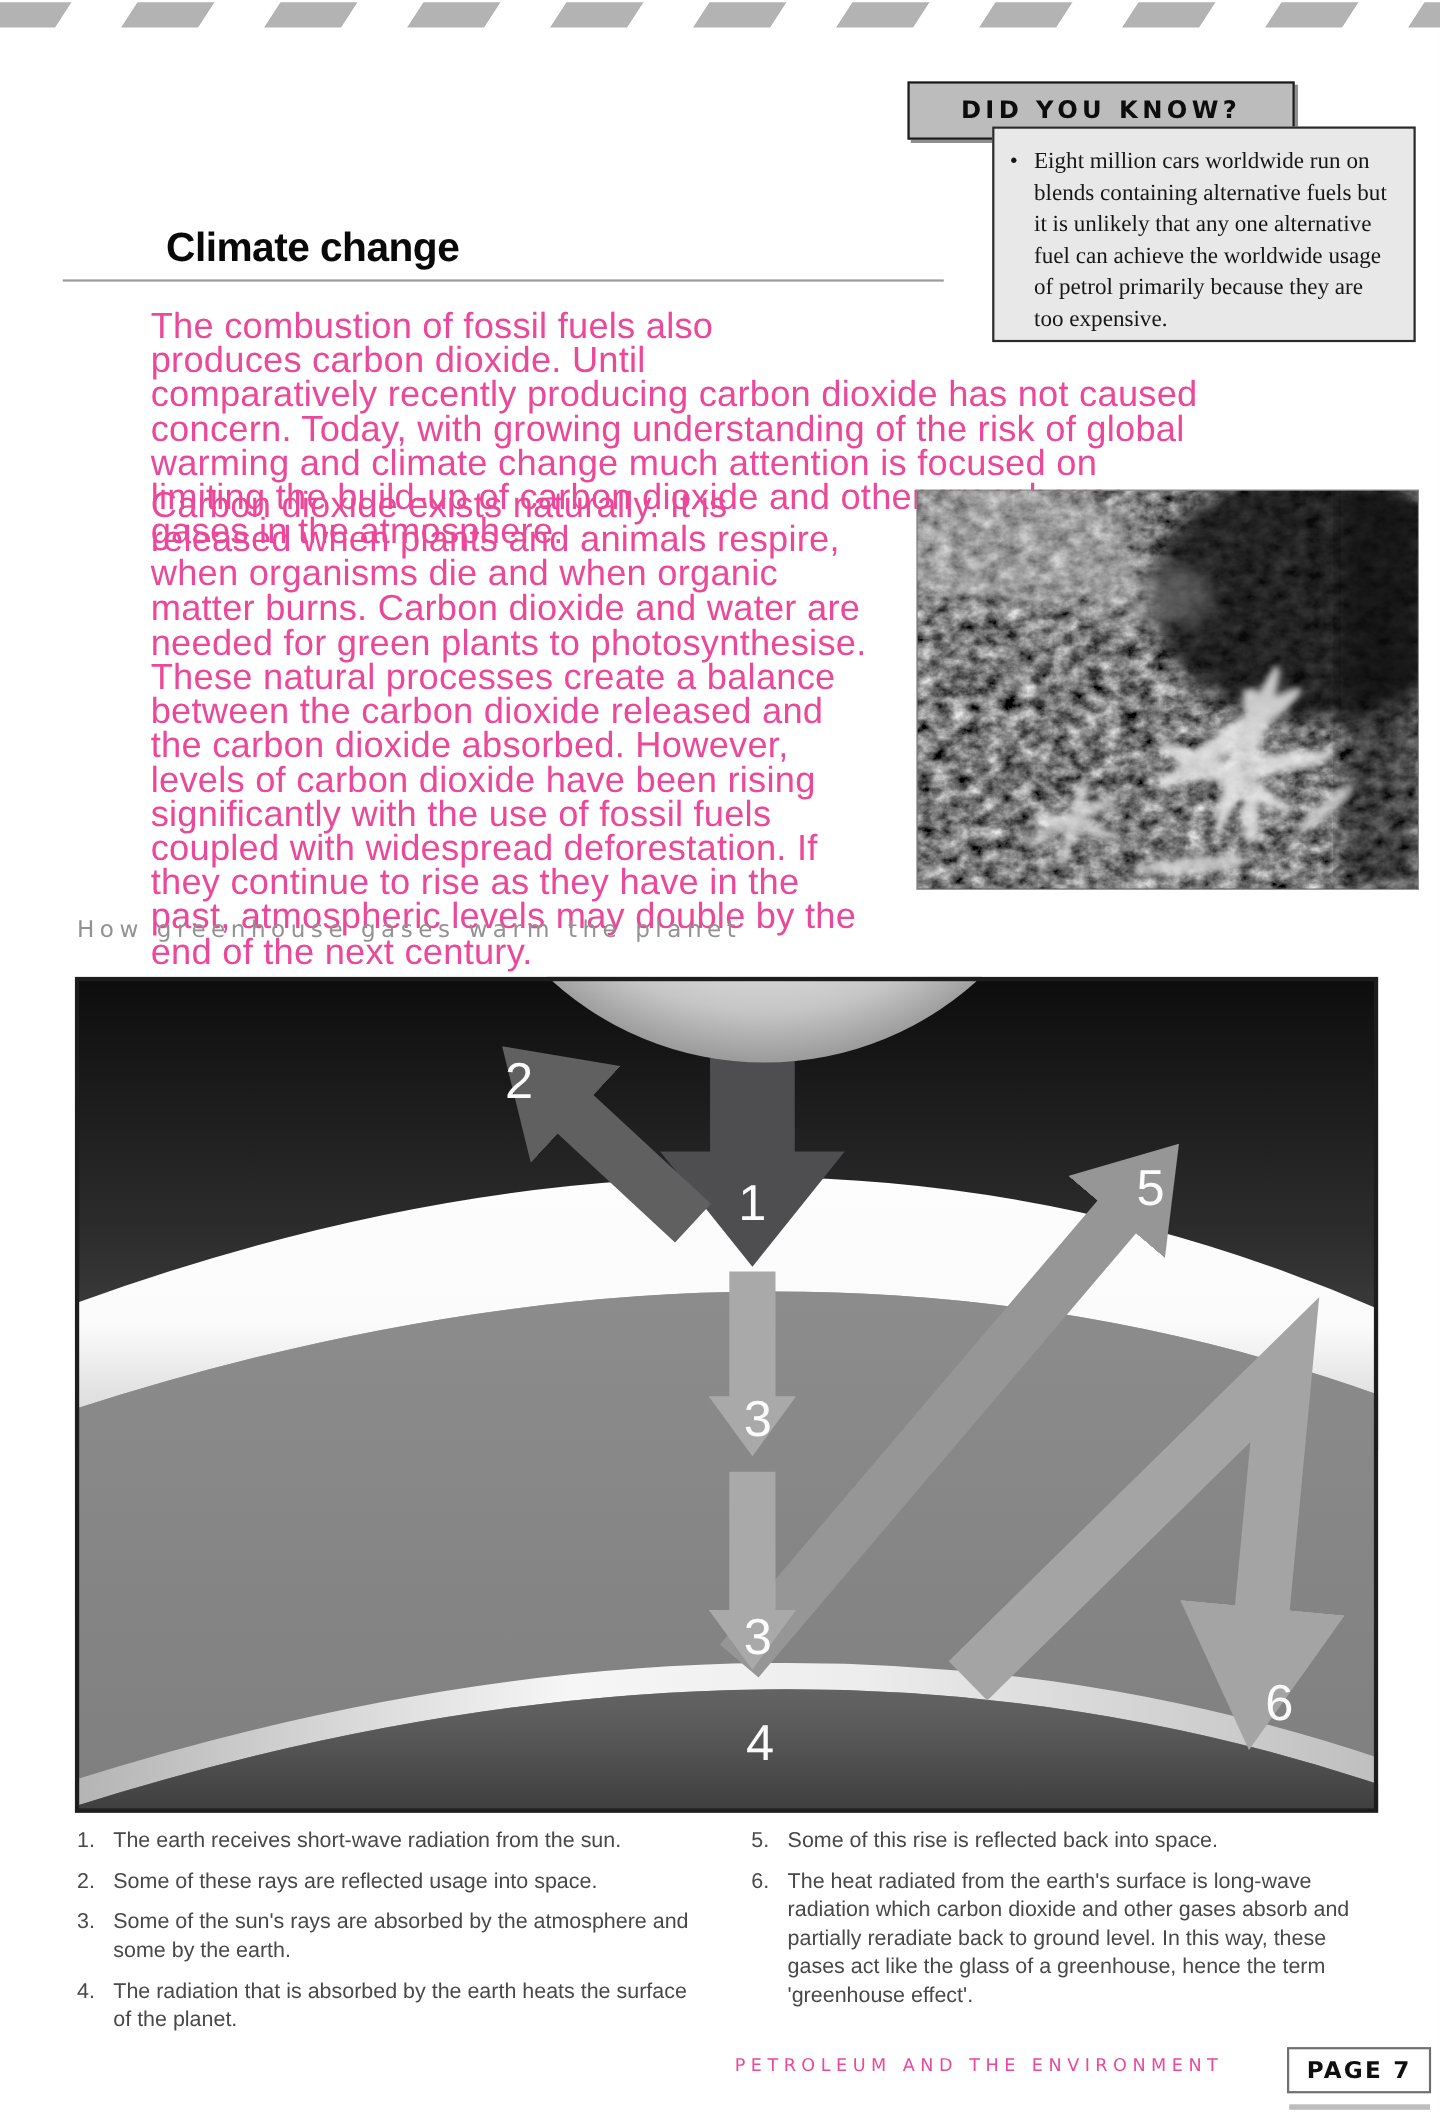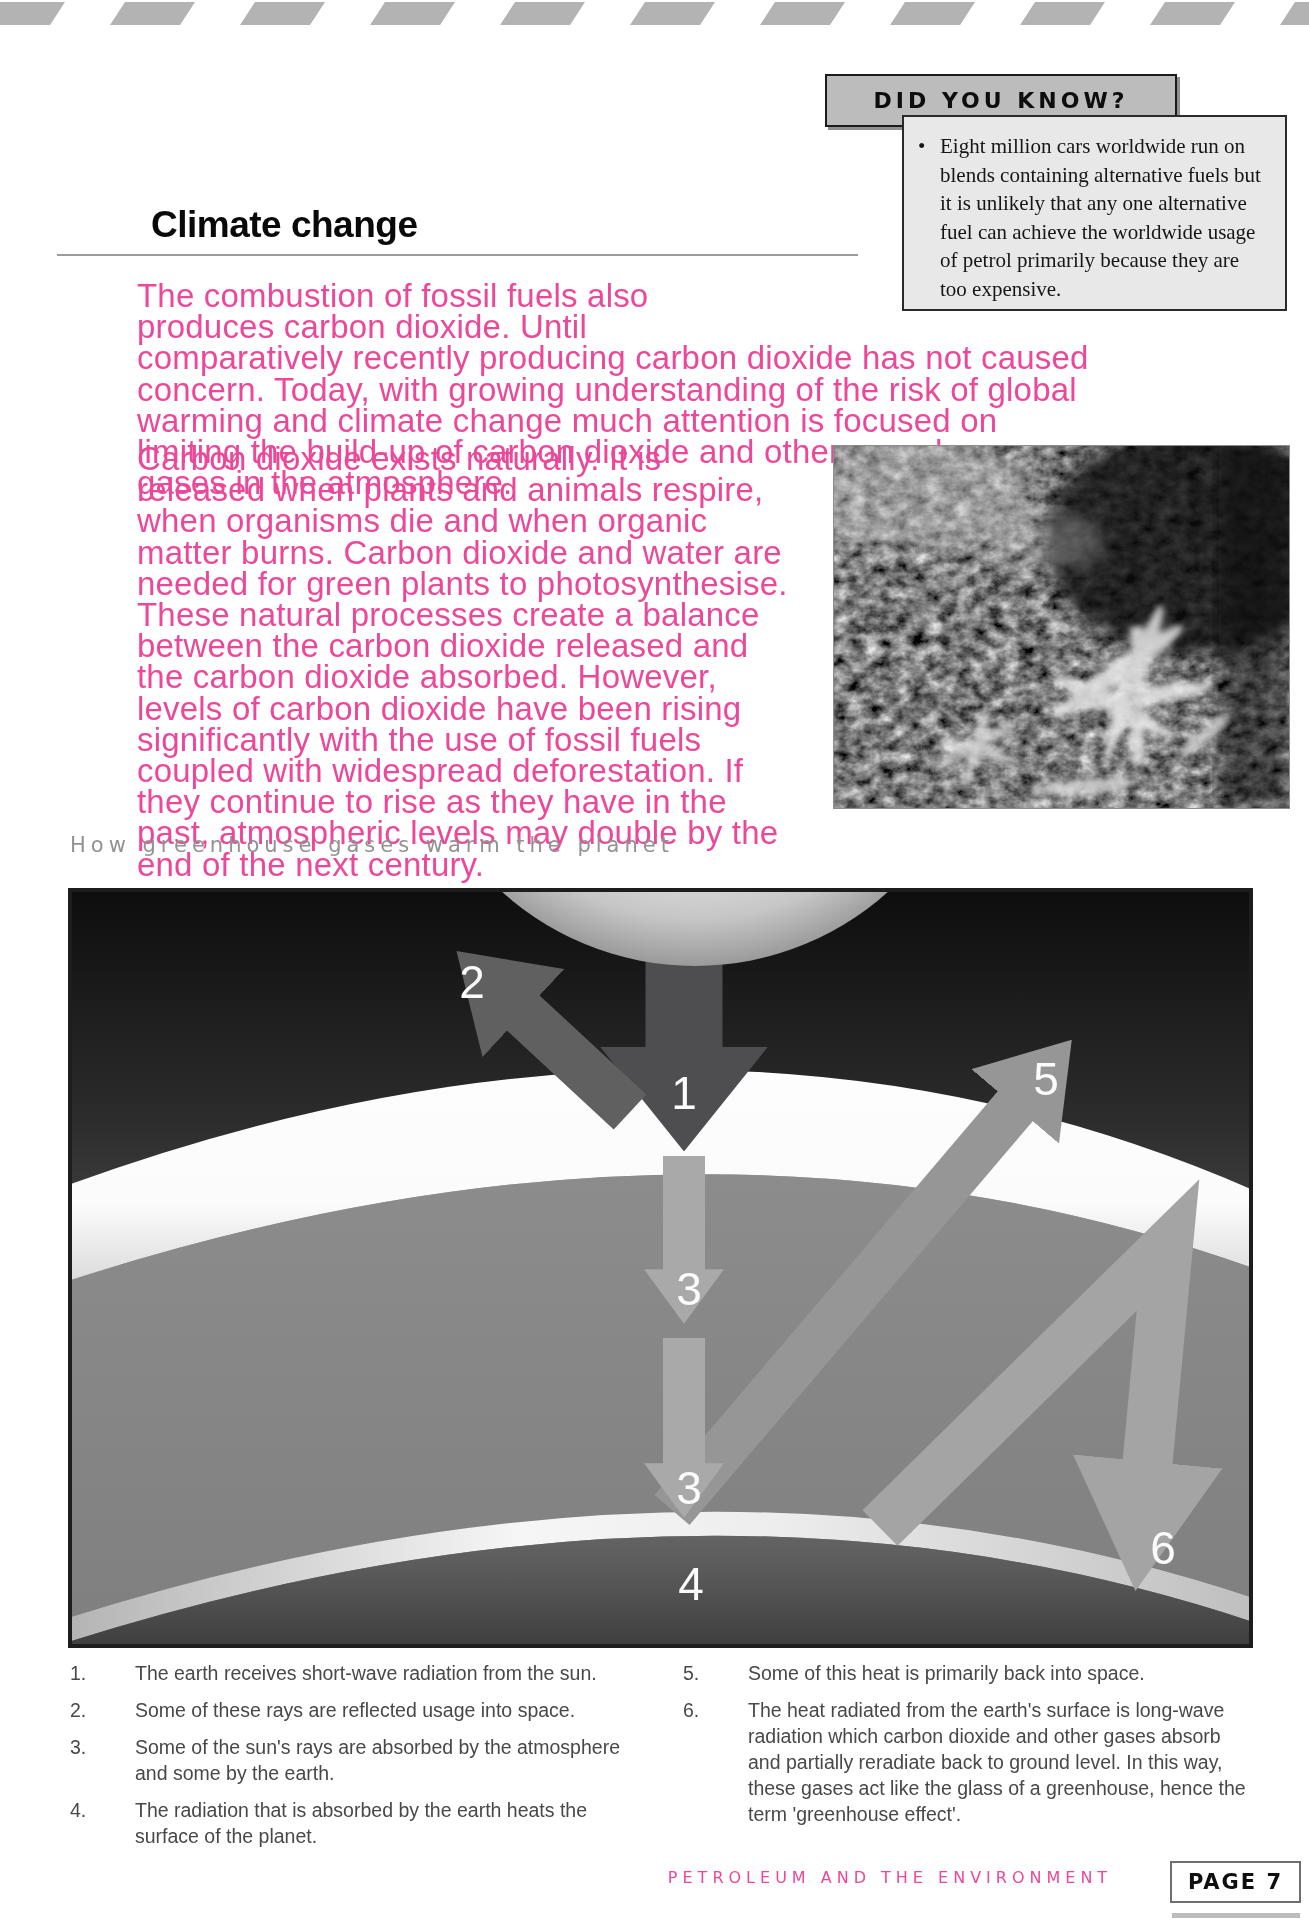--- a/index.html
+++ b/index.html
@@ -41,21 +41,21 @@
   
   .diagram { position:absolute; left:68px; top:888px; width:1185px; height:760px; }
   .diagram text { font-family:"Liberation Sans","DejaVu Sans",sans-serif; font-size:46px; fill:#fbfbfb; text-anchor:middle; }
 
   
   .legend { position:absolute; left:70px; top:1660px; width:1183px; display:flex; gap:53px;
     font-size:19.5px; line-height:26px; color:#484848; }
   .legend-col1 { width:560px; flex:none; }
   .legend-col2 { width:570px; flex:none; }
   .legend-item { display:grid; grid-template-columns:33px 1fr; margin-bottom:11px; }
-  .legend-item .txt { max-width:535px;margin-left:32px; }
+  .legend-item .txt { max-width:535px; }
 
   
   .footer-title { position:absolute; left:640px; top:1868px; width:500px; text-align:center;
     font-family:"DejaVu Sans", sans-serif; font-size:16px; letter-spacing:5px; color:#ec4899; }
   .page-box { position:absolute; left:1170px; top:1861px; width:131px; height:42px; background:#fff;
     border:2px solid #6f6f6f; display:flex; align-items:center; justify-content:center; }
   .page-box-label { font-family:"DejaVu Sans", sans-serif; font-weight:bold; font-size:21px; letter-spacing:2px; color:#0f0f0f;text-align:center; }
   .page-edge { position:absolute; left:1172px; top:1913px; width:128px; height:5px; background:#bdbdbd; }
 </style>
 </head>
@@ -220,21 +220,21 @@
         <span class="txt">Some of the sun's rays are absorbed by the atmosphere and some by the earth.</span>
       </div>
       <div class="legend-item">
         <span>4.</span>
         <span class="txt">The radiation that is absorbed by the earth heats the surface of the planet.</span>
       </div>
     </div>
     <div class="legend-col2">
       <div class="legend-item">
         <span>5.</span>
-        <span class="txt">Some of this heat is primarily back into space.</span>
+        <span class="txt">Some of this rise is reflected back into space.</span>
       </div>
       <div class="legend-item">
         <span>6.</span>
         <span class="txt">The heat radiated from the earth's surface is long-wave radiation which carbon dioxide and other gases absorb and partially reradiate back to ground level. In this way, these gases act like the glass of a greenhouse, hence the term 'greenhouse effect'.</span>
       </div>
     </div>
   </div>
 
   <div class="footer-title">PETROLEUM AND THE ENVIRONMENT</div>
   <div class="page-box">

